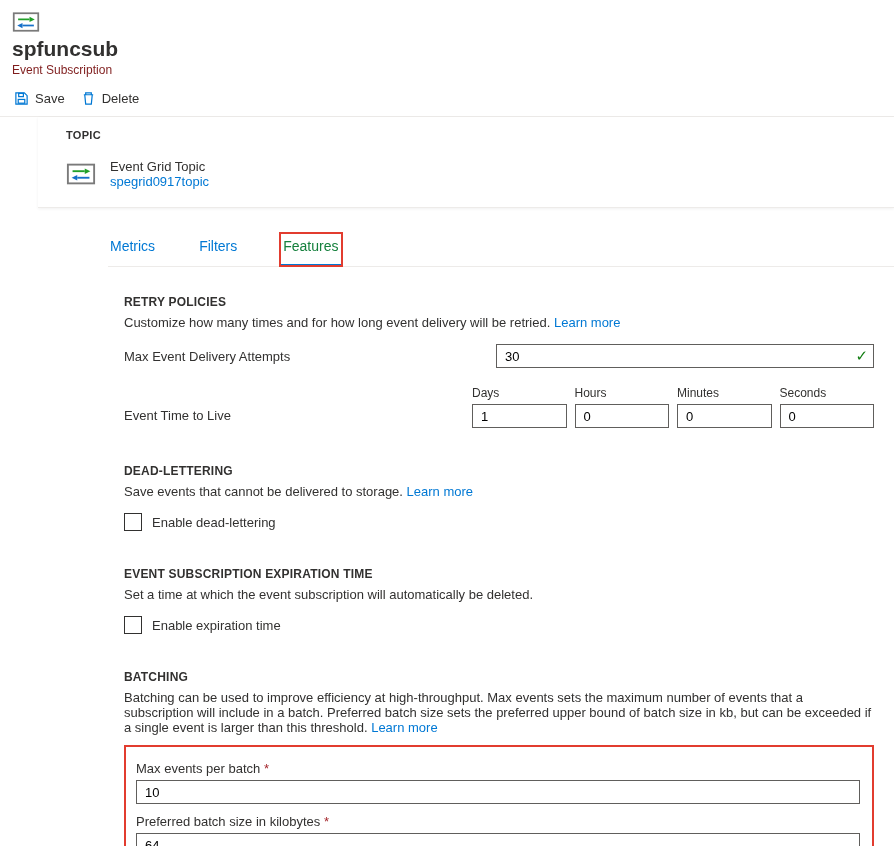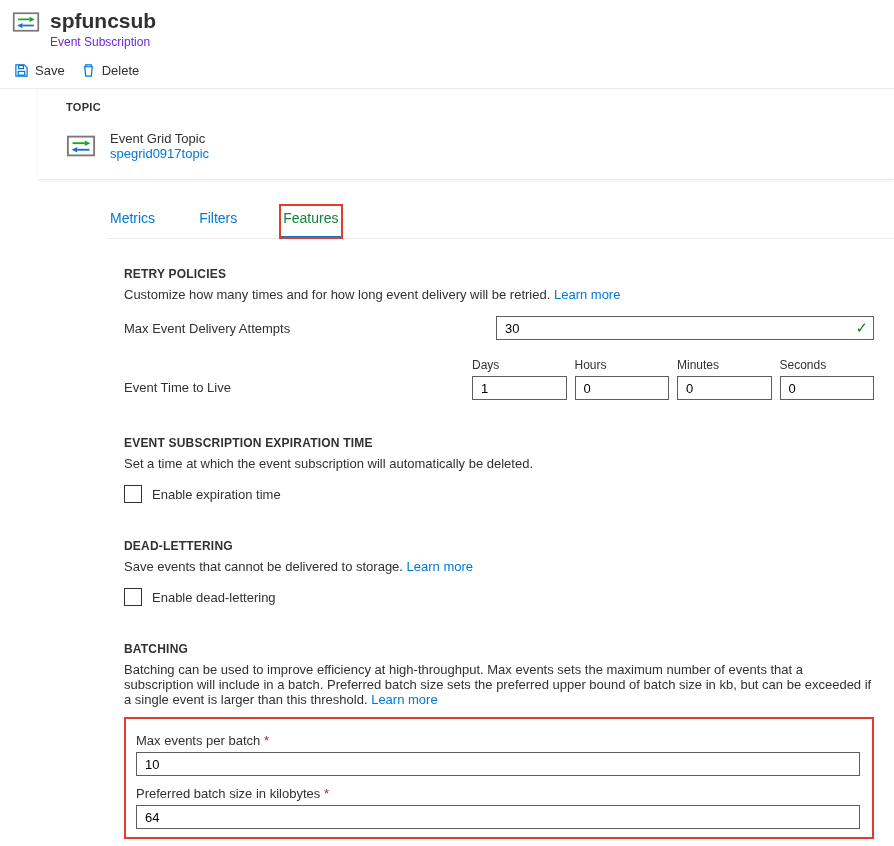--- a/index.html
+++ b/index.html
@@ -8,36 +8,37 @@
     font-family: "Segoe UI", Arial, sans-serif;
     font-size: 13px;
     color: #323130;
     background: #fff;
     width: 894px;
   }
   .header {
     display: flex;
     align-items: flex-start;
     padding: 8px 12px 4px 12px;
+    flex-direction: column;
   }
   .header .res-icon {
     width: 28px; height: 28px;
     margin-right: 10px;
     flex: none;
     display:flex; align-items:center; justify-content:center;
   }
   .header h1 {
     margin: 0;
     font-size: 21px;
     font-weight: 600;
     line-height: 1.2;
   }
   .header .subtype {
     font-size: 12px;
-    color: #6d28d9;
+    color: #7f1d1d;
     margin-top: 2px;
   }
   .cmdbar {
     display: flex;
     align-items: center;
     gap: 16px;
     padding: 10px 14px;
     border-bottom: 1px solid #edebe9;
   }
   .cmd {
@@ -288,39 +289,39 @@
         </div>
         <div class="ttl-col">
           <div class="mini-label">Seconds</div>
           <input class="text-input" value="0" style="">
         </div>
       </div>
     </div>
   </div>
 
   <div class="section">
-    <h3>EVENT SUBSCRIPTION EXPIRATION TIME</h3>
-    <div class="desc">
-      <span>Set a time at which the event subscription will automatically be deleted.</span>
-    </div>
-    <div class="checkbox">
-      <div class="chkbox"></div>
-      <span>Enable expiration time</span>
-    </div>
-  </div>
-
-  <div class="section">
     <h3>DEAD-LETTERING</h3>
     <div class="desc">
       <span>Save events that cannot be delivered to storage.</span>
       <span class="lnk">Learn more</span>
     </div>
     <div class="checkbox">
       <div class="chkbox"></div>
       <span>Enable dead-lettering</span>
+    </div>
+  </div>
+
+  <div class="section">
+    <h3>EVENT SUBSCRIPTION EXPIRATION TIME</h3>
+    <div class="desc">
+      <span>Set a time at which the event subscription will automatically be deleted.</span>
+    </div>
+    <div class="checkbox">
+      <div class="chkbox"></div>
+      <span>Enable expiration time</span>
     </div>
   </div>
 
   <div class="section">
     <h3>BATCHING</h3>
     <div class="desc">
       <span>Batching can be used to improve efficiency at high-throughput. Max events sets the maximum number of events that a subscription will include in a batch. Preferred batch size sets the preferred upper bound of batch size in kb, but can be exceeded if a single event is larger than this threshold.</span>
       <span class="lnk">Learn more</span>
     </div>
     <div class="redbox">

